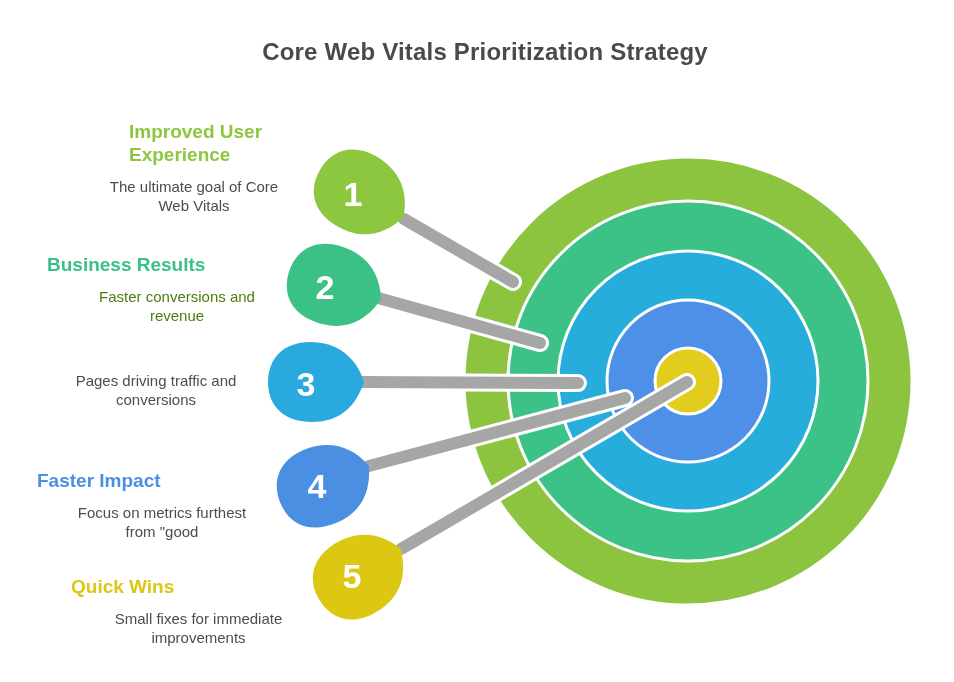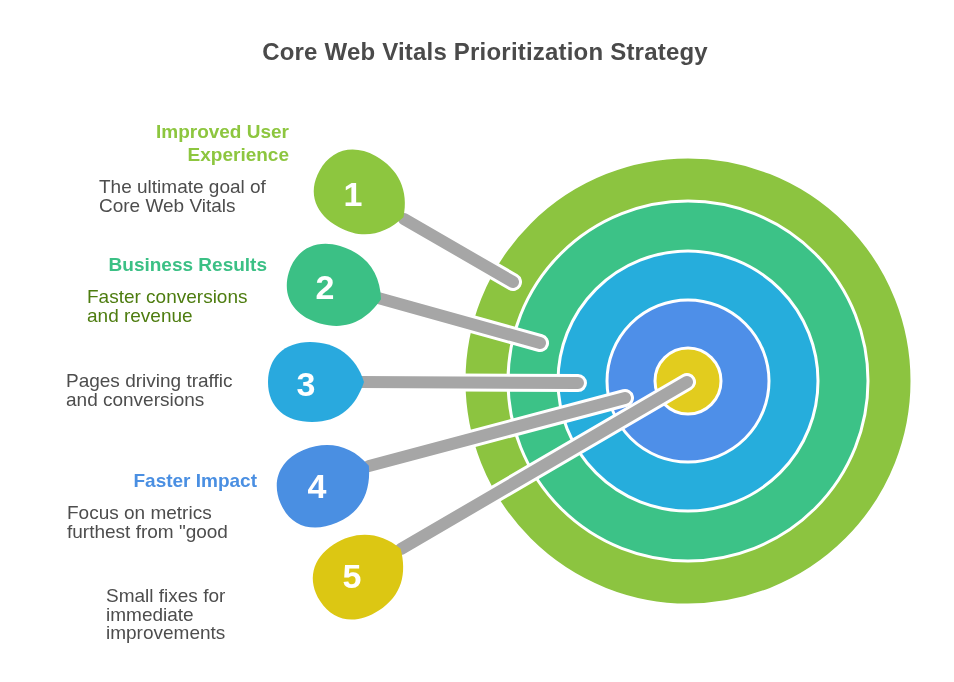--- a/index.html
+++ b/index.html
@@ -8,24 +8,24 @@
     font-family:"Liberation Sans", sans-serif; overflow:hidden;
   }
   .page-title {
     position:absolute; top:38px; left:8px; width:954px;
     text-align:center; font-size:24px; font-weight:bold; color:#4A4A4A;
     letter-spacing:0.2px;
   }
   .diagram-svg { position:absolute; top:0; left:0; width:954px; height:682px; }
   .item { position:absolute; display:flex; flex-direction:column; align-items:flex-end; }
   .item-title {
-    font-size:19px; font-weight:bold; line-height:23px; text-align:right;
+    font-size:19px; font-weight:bold; line-height:23px; 
   }
   .item-desc {
-    margin-top:12px; font-size:19px; line-height:18.5px; color:#4D4D4D; text-align:left;
+    margin-top:12px; font-size:15px; line-height:18.5px; color:#4D4D4D; text-align:center;
   }
   .blob-number {
     font-size:34px; font-weight:bold; fill:#ffffff;
     text-anchor:middle; dominant-baseline:central;
     font-family:"Liberation Sans", sans-serif;
   }
 </style>
 </head>
 <body>
 
@@ -88,16 +88,17 @@
   <div class="item" style="top:360px; right:708px;">
     <div class="item-desc" style="width: 180px; color: rgb(77, 77, 77);">Pages driving traffic and conversions</div>
   </div>
 
   <div class="item" style="top:469px; right:697px;">
     <div class="item-title" style="width: 220px; color: rgb(74, 143, 226);">Faster Impact</div>
     <div class="item-desc" style="width: 190px; color: rgb(77, 77, 77);">Focus on metrics furthest from "good</div>
   </div>
 
   <div class="item" style="top:575px; right:663px;">
+    <div class="item-title" style="width: 220px; color: rgb(220, 199, 19);">Quick Wins</div>
     <div class="item-desc" style="width: 185px; color: rgb(77, 77, 77);">Small fixes for immediate improvements</div>
   </div>
 
 </div>
 
 </body></html>

